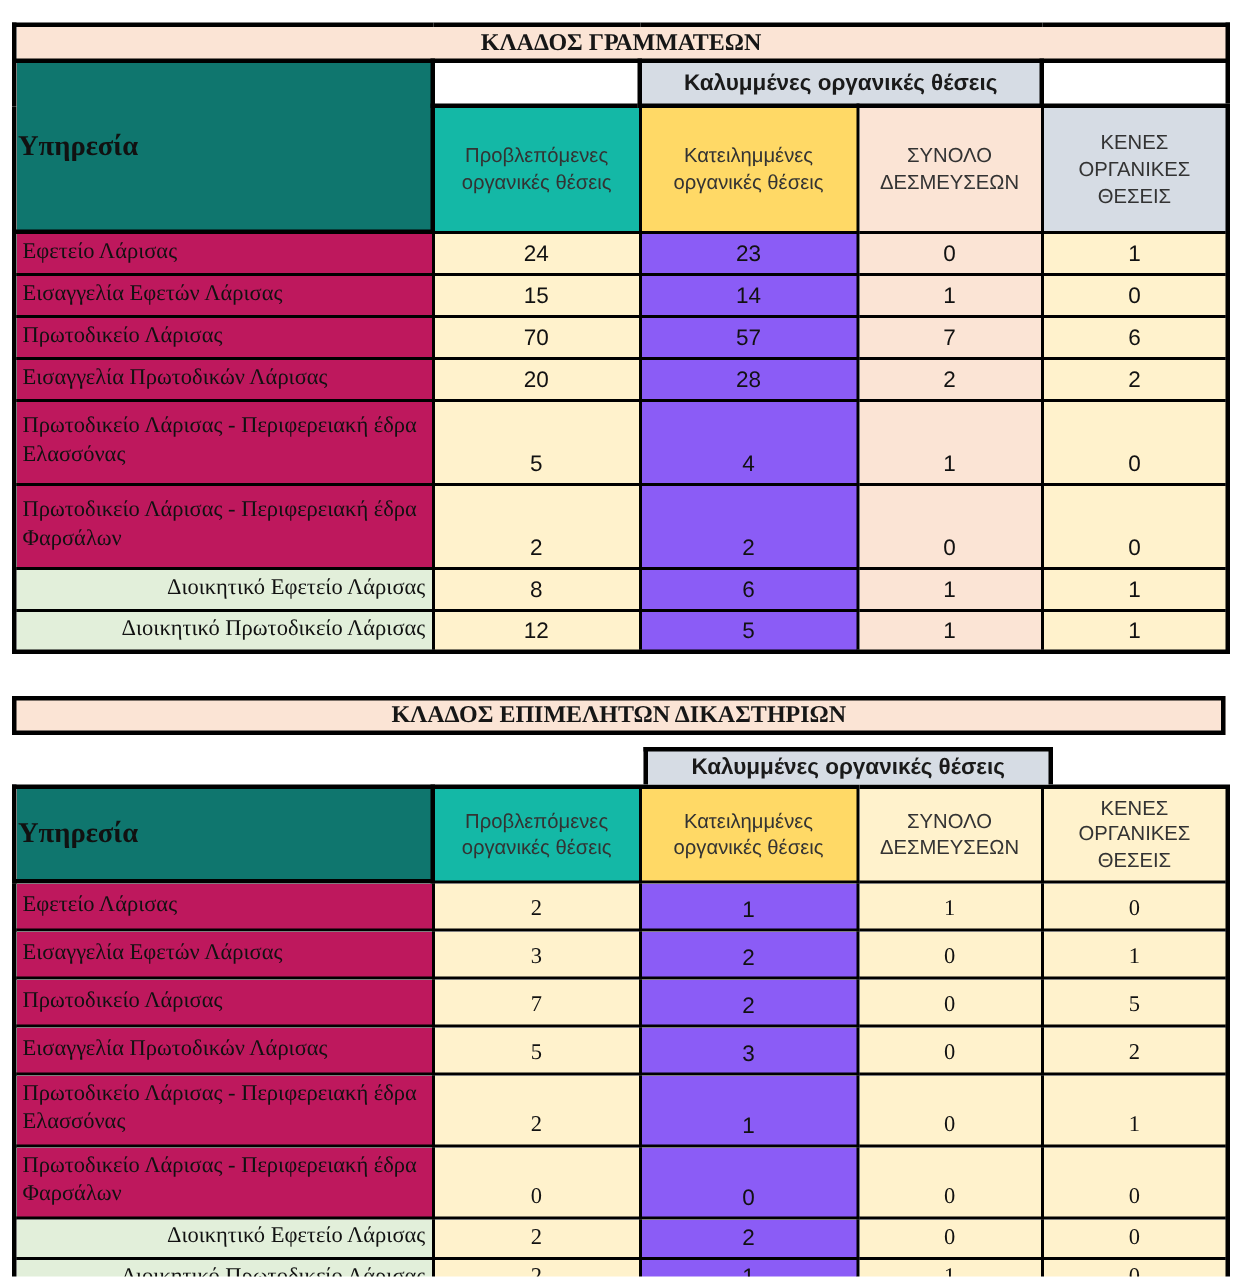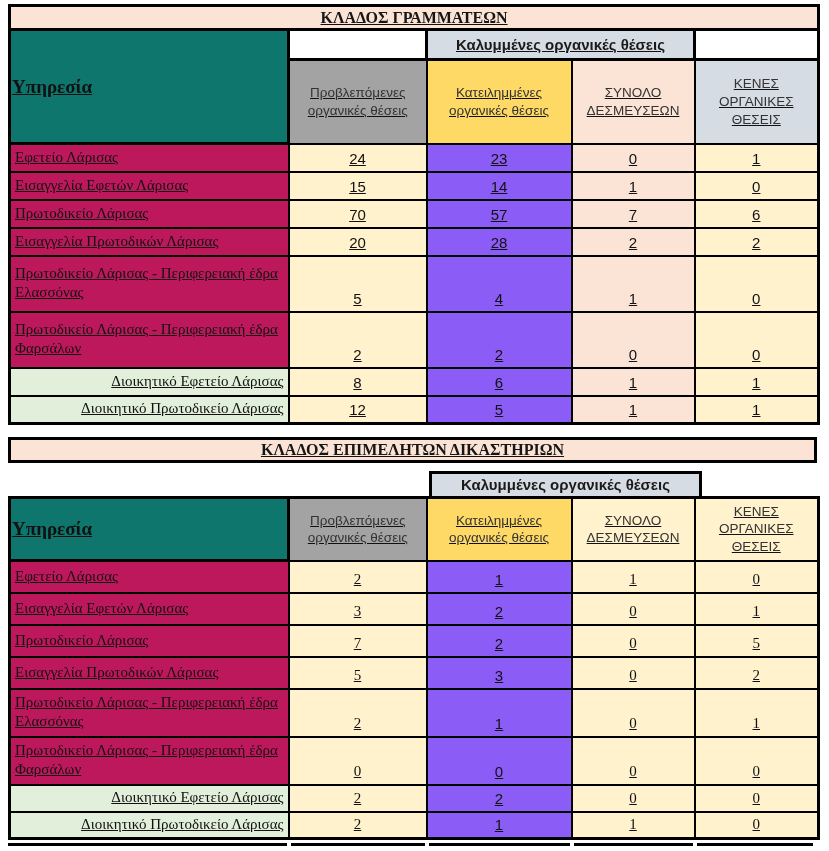--- a/index.html
+++ b/index.html
@@ -7,25 +7,24 @@
     padding: 0;
     background: #ffffff;
     width: 829px;
     height: 851px;
     overflow: hidden;
   }
   .page {
     position: relative;
     width: 829px;
     height: 705px;
-    padding: 4px 12px 0 8px;
+    padding: 15px 12px 0 8px;
     box-sizing: border-box;
     font-family: "Liberation Serif", serif;
     color: #111111;
-    text-decoration: underline;
   }
   table.grid {
     border-collapse: collapse;
     table-layout: fixed;
     width: 809px;
     border: 3px solid #000;
   }
   table.grid td {
     border: 2px solid #000;
     overflow: hidden;
@@ -47,21 +46,21 @@
     text-align: center;
     color: #161616;
   }
   .title-cell { border: 3px solid #000 !important; height: 24px; vertical-align: middle; }
   .title-bar {
     box-sizing: border-box;
     border: 3px solid #000;
     height: 26px;
     line-height: 20px;
     width: 809px;
-    margin-top: 12px;
+    margin-top: 28px;
   }
 
   
   .svc-hdr {
     background: #0f766e;
     font-family: "Liberation Serif", serif;
     font-weight: bold;
     font-size: 19px;
     text-align: left;
     vertical-align: middle;
@@ -84,21 +83,21 @@
   .hdr {
     font-family: "Liberation Sans", sans-serif;
     font-size: 13.5px;
     line-height: 1.3;
     text-align: center;
     vertical-align: middle;
     color: #333333;
     border-top-width: 3px !important;
     padding: 2px;
   }
-  .hdr.h1 { background: #a3a3a3; }
+  .hdr.h1 { background: #14b8a6; }
   .hdr.h2 { background: #FFD966; }
   .t1 .hdr.h3 { background: #FBE4D5; }
   .t1 .hdr.h4 { background: #D6DCE4; }
   .t2 .hdr.h3, .t2 .hdr.h4 { background: #FFF2CC; }
 
   
   tr.data-row { height: 28px; }
   .t1 tr.data-row.tall { height: 56px; }
   .t2 tr.data-row { height: 32px; }
   .t2 tr.data-row.tall { height: 48px; }

